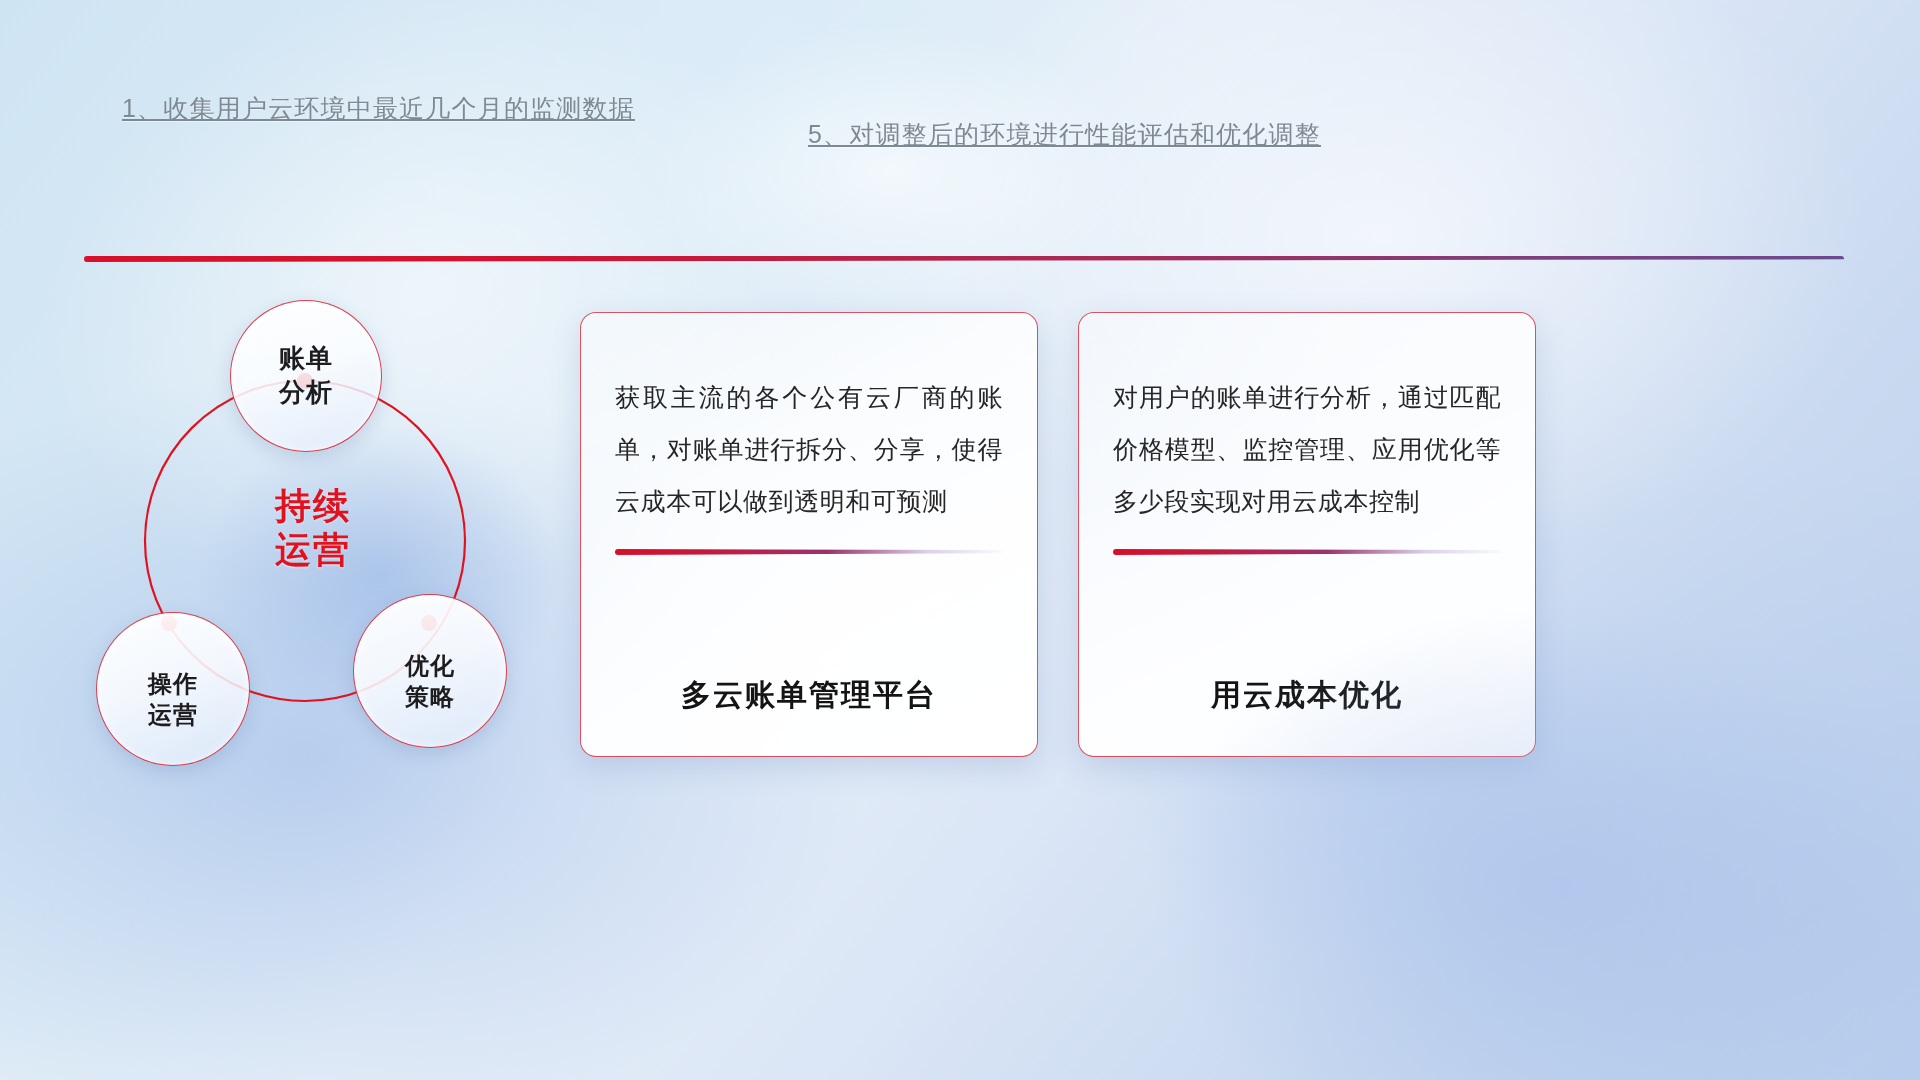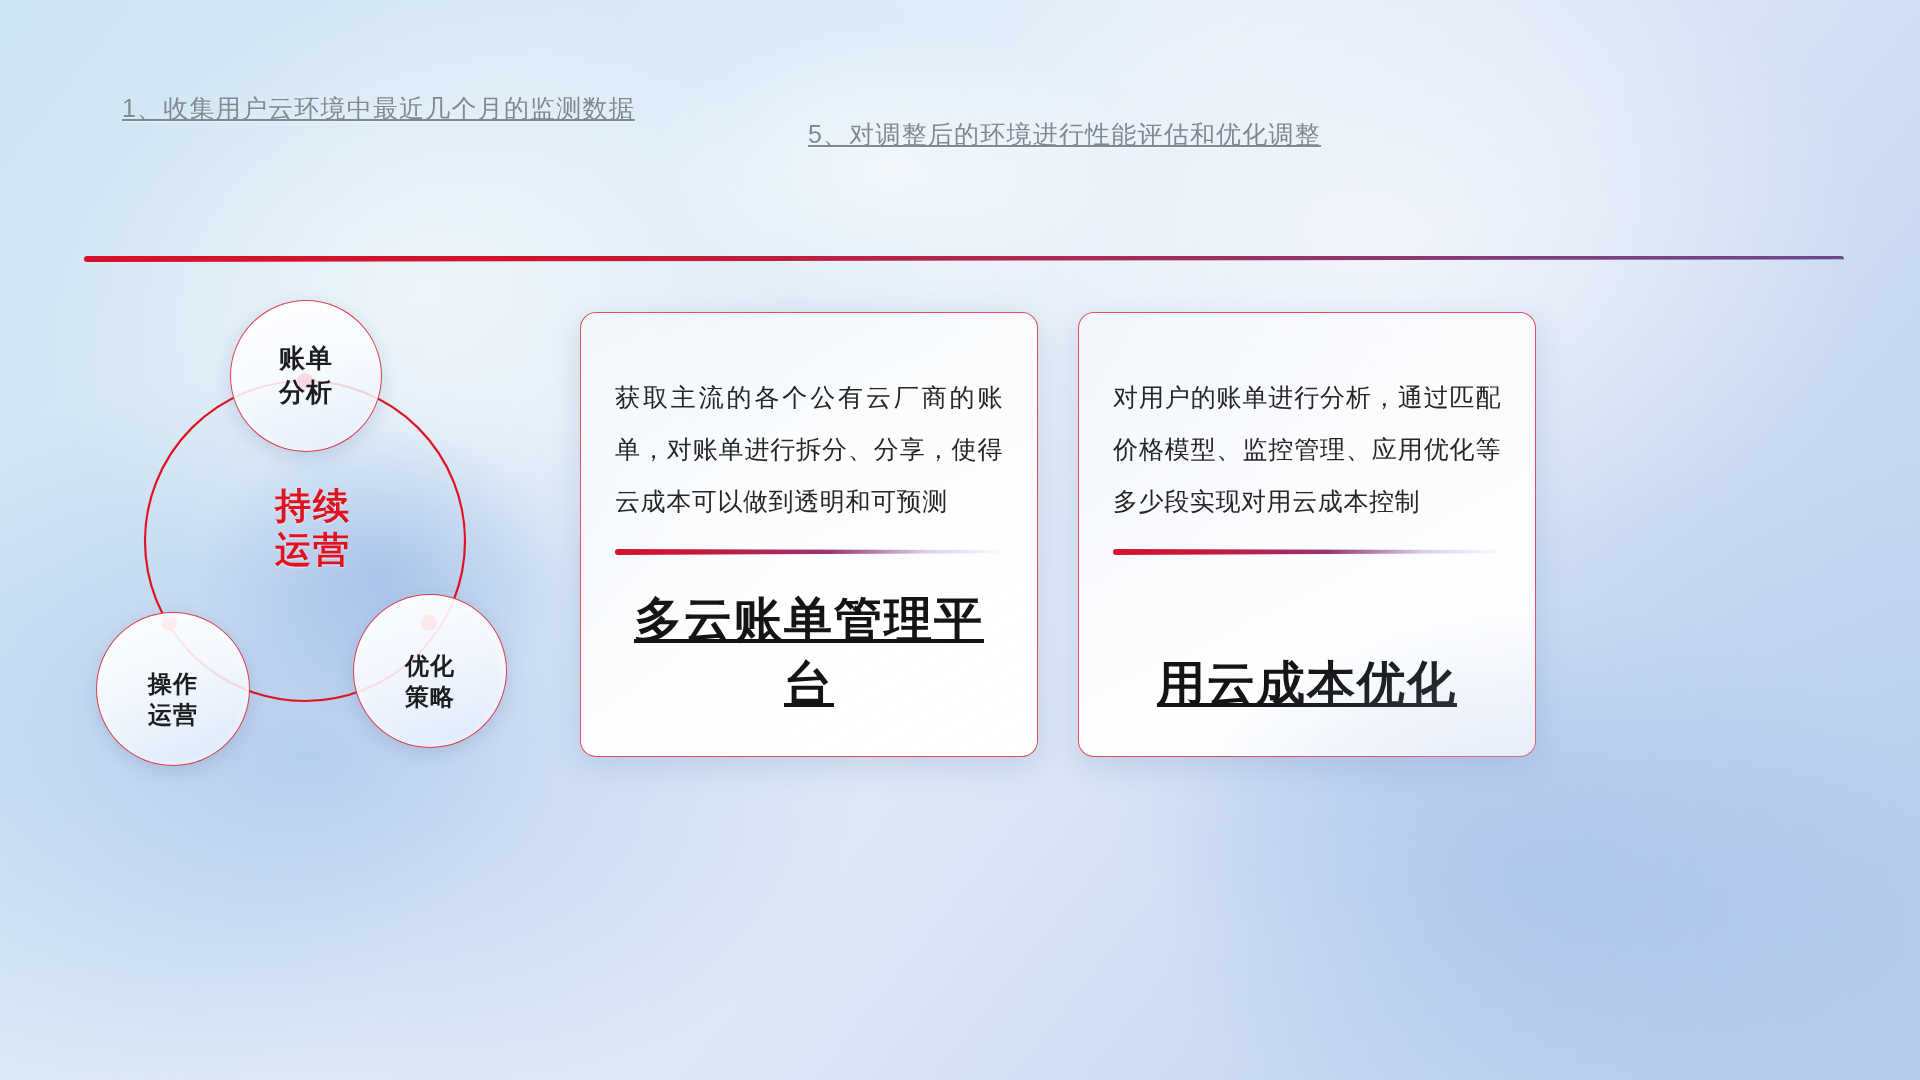--- a/index.html
+++ b/index.html
@@ -101,23 +101,22 @@
     flex:0 0 auto;
   }
   .card-rule{
     margin-top:22px;height:6px;width:100%;
     background:linear-gradient(90deg,#d8102a 0%,#c7183a 22%,#9b3370 55%,rgba(150,120,190,0.35) 80%,rgba(190,190,210,0.05) 100%);
     border-radius:3px;
     clip-path:polygon(0 0,100% 18%,100% 72%,0 100%);
   }
   .card-title{
     margin-top:auto;margin-bottom:40px;
-    font-size:48px;font-weight:800;color:#141414;letter-spacing:2px;
+    font-size:30px;font-weight:800;color:#141414;letter-spacing:2px;
     text-align:center;
-    text-decoration:underline;
   }
 </style>
 </head>
 <body>
 
 <div id="slide">
 
   <div class="glow glow-a"></div>
   <div class="glow glow-b"></div>
   <div class="glow glow-c"></div>

